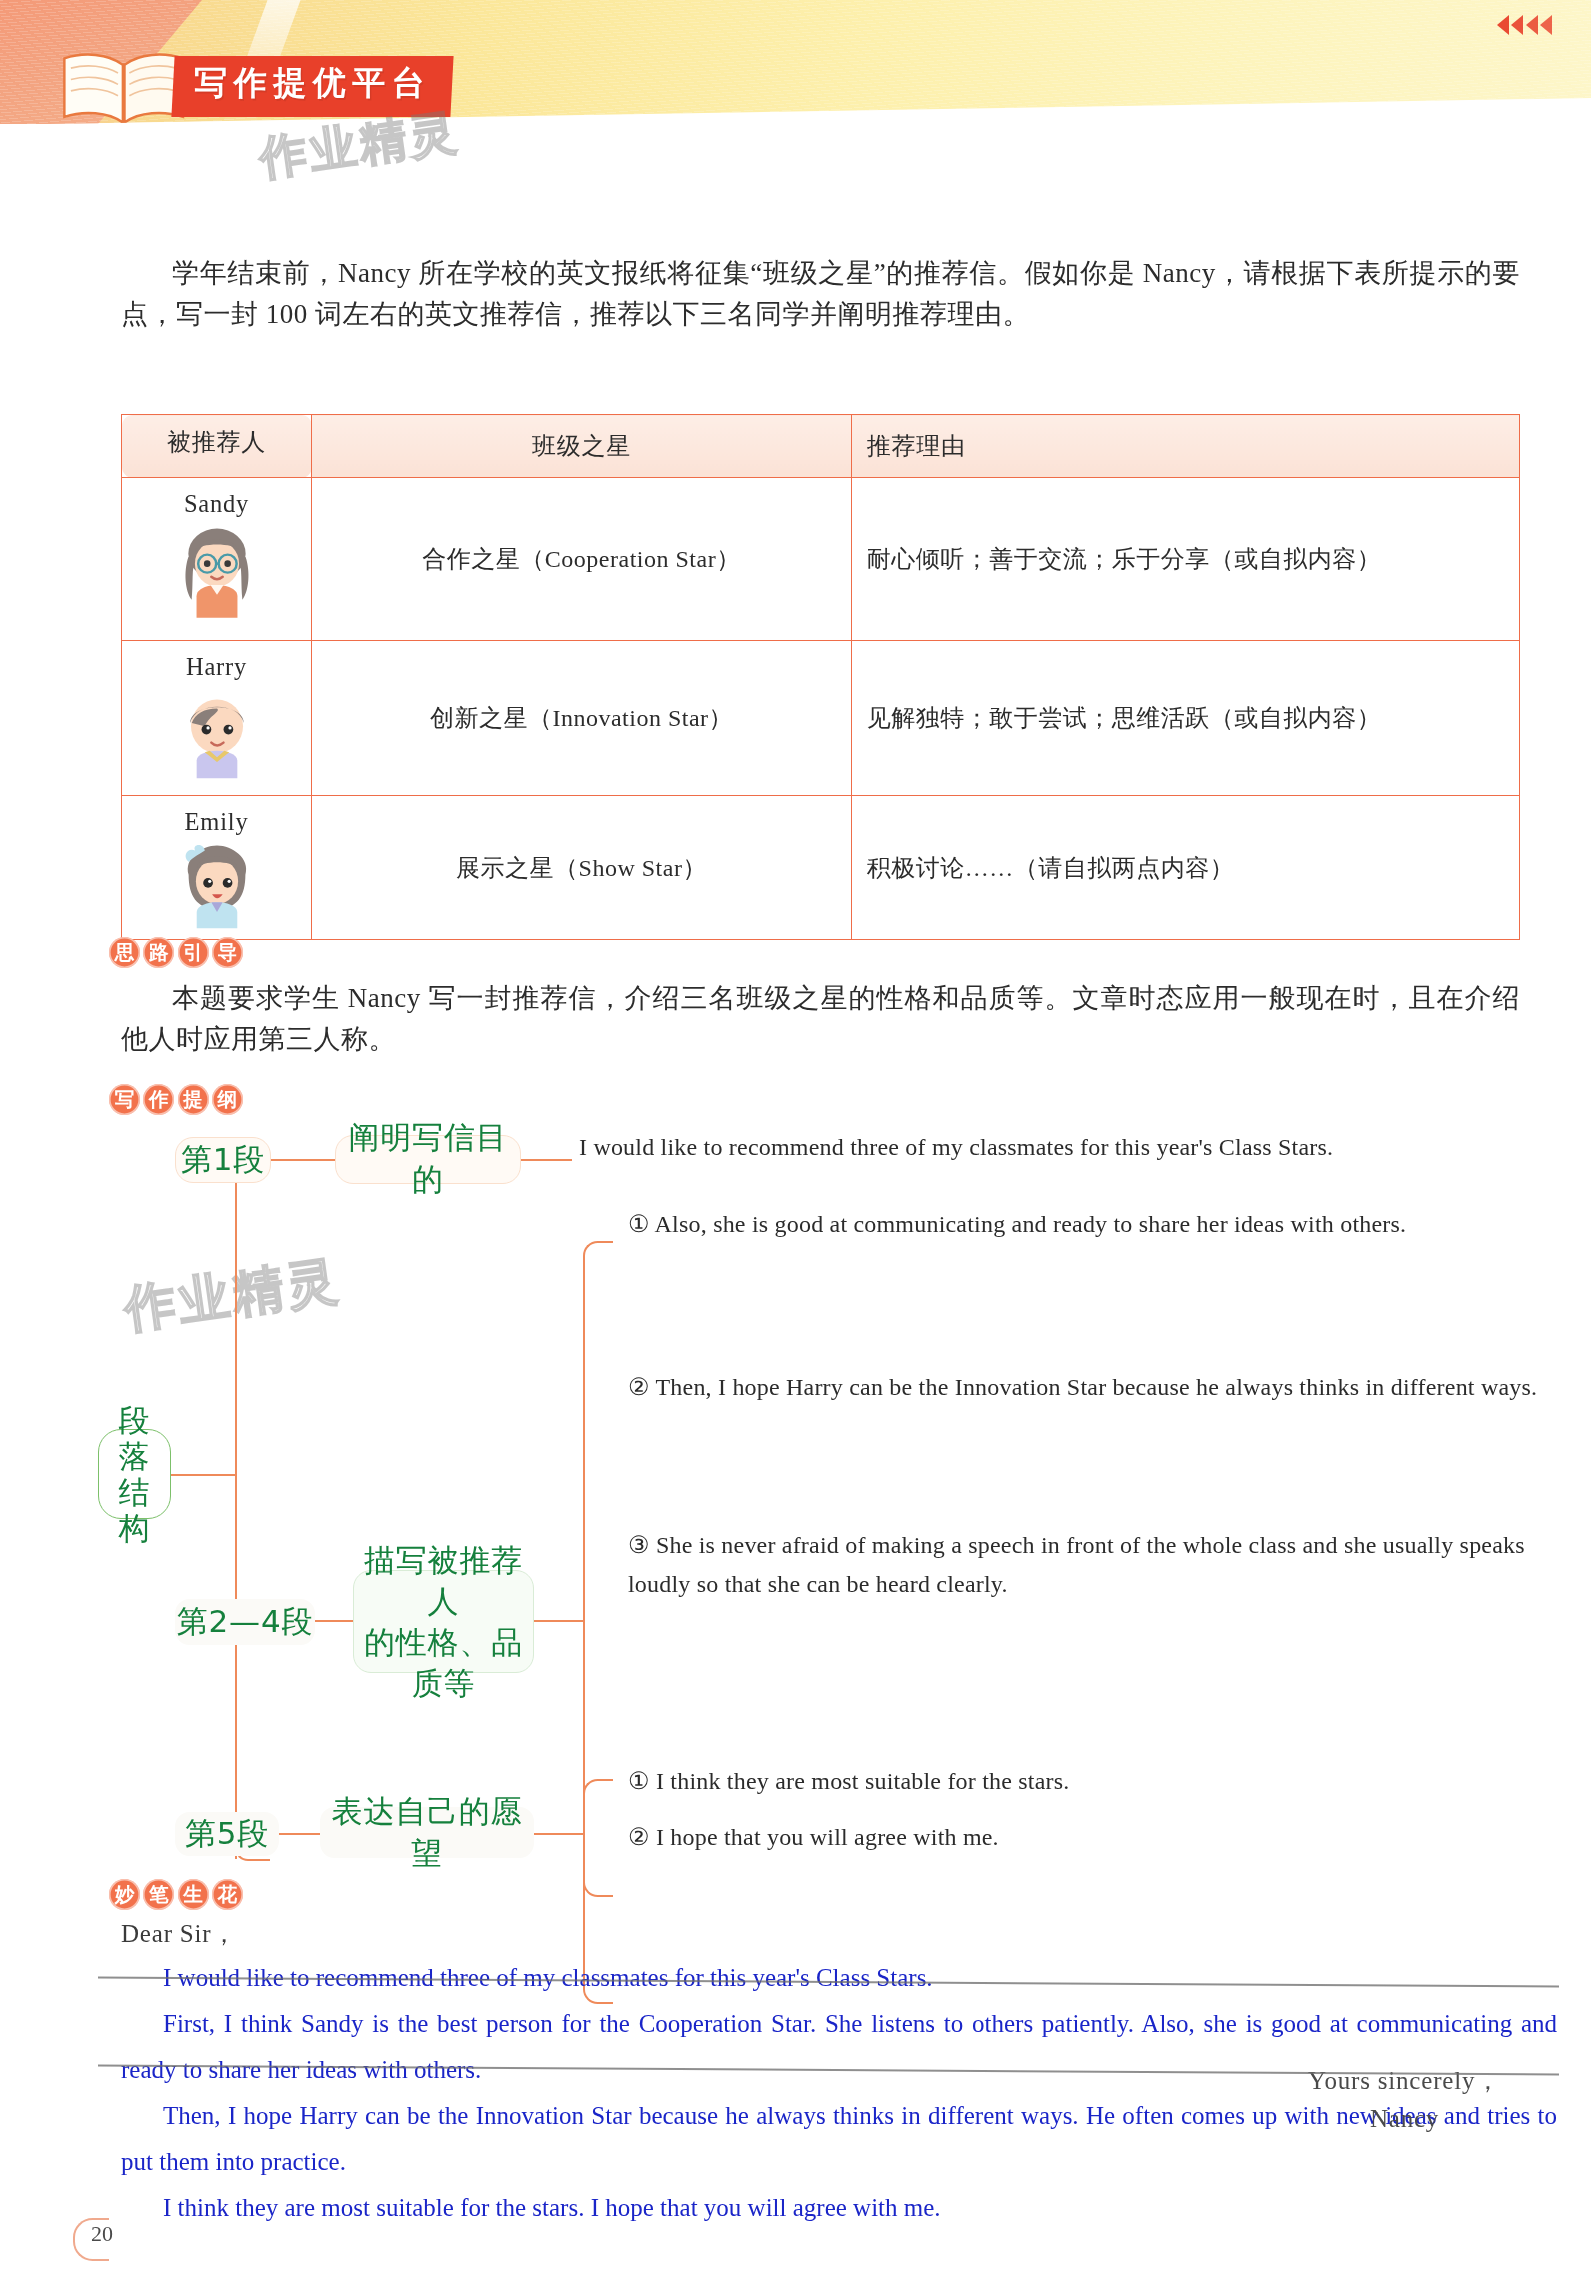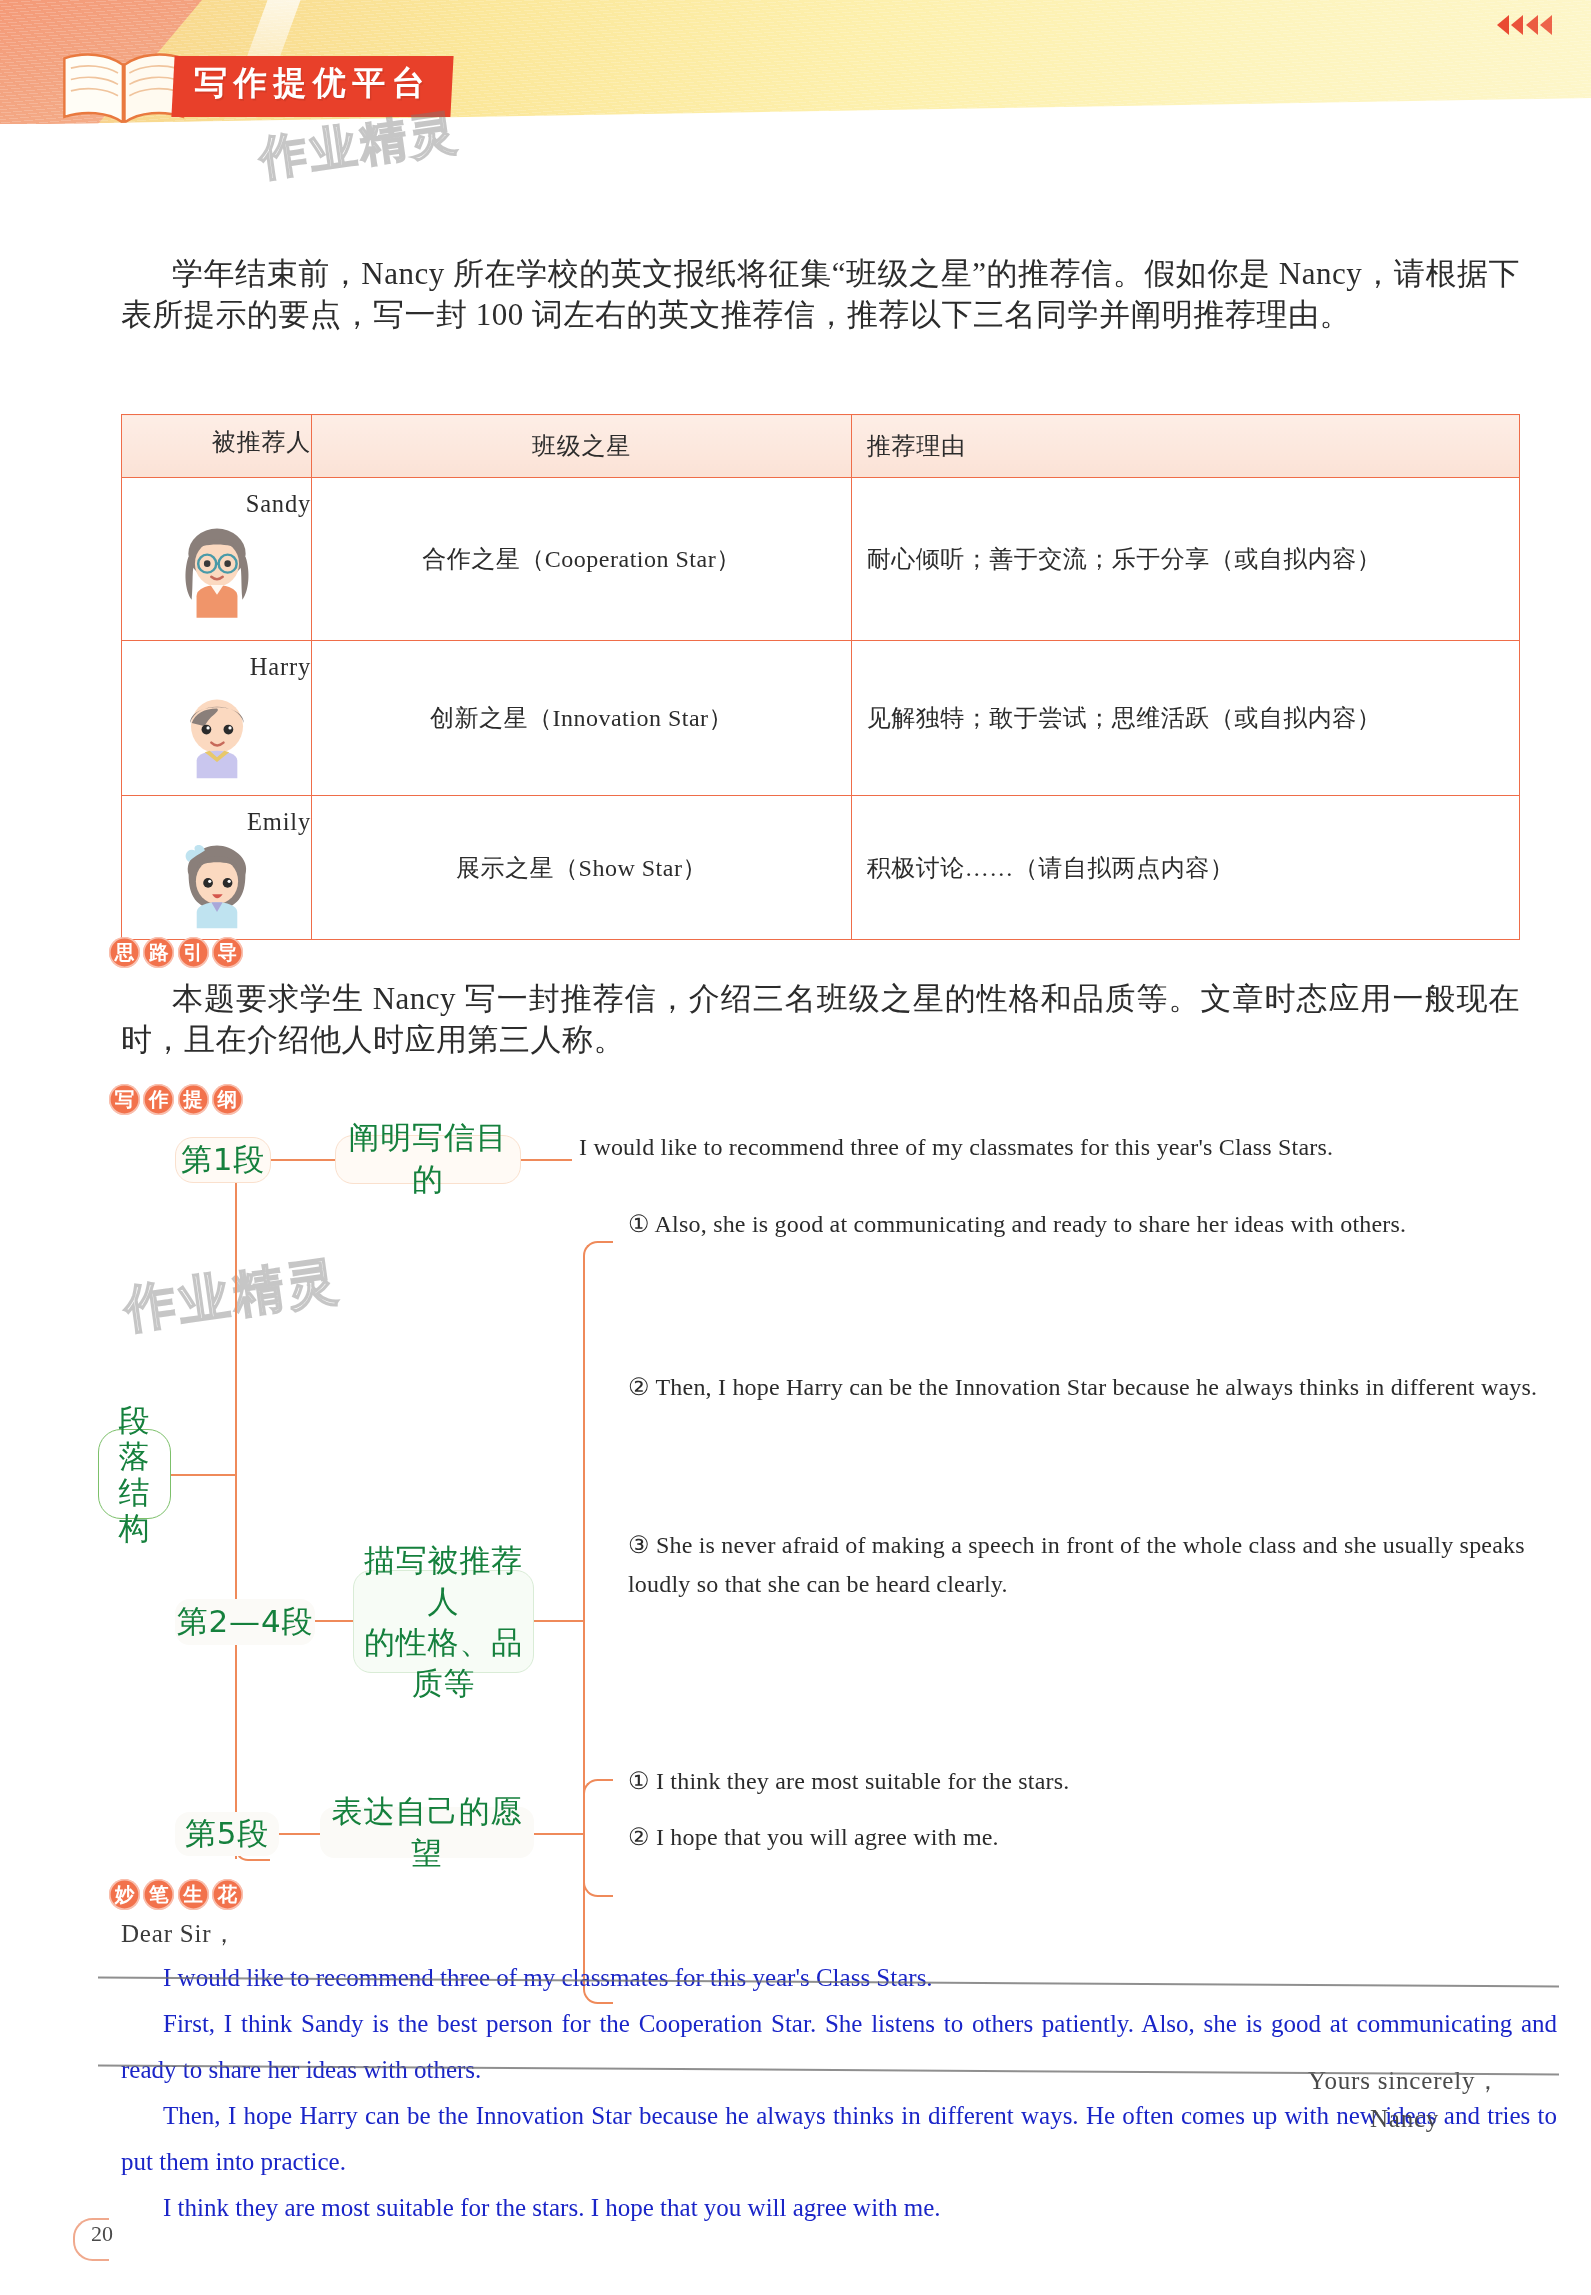--- a/index.html
+++ b/index.html
@@ -67,21 +67,21 @@
     -webkit-text-stroke:1.6px rgba(120,120,120,.42);
     font-family:"DejaVu Sans","Liberation Sans",sans-serif;
     font-weight:bold;white-space:nowrap;pointer-events:none;user-select:none;
   }
   #wm1{left:259px;top:114px;font-size:47px;letter-spacing:3.3px;transform:rotate(-8deg);}
   #wm2{left:124px;top:1261px;font-size:51px;letter-spacing:3.3px;transform:rotate(-8deg);}
 
   
   .para{
     position:absolute;
-    font-size:31px;line-height:41px;letter-spacing:0.5px;color:#2c2c2c;
+    font-size:27px;line-height:41px;letter-spacing:0.5px;color:#2c2c2c;
     text-align:justify;
   }
 
   
   .pill-label{position:absolute;display:flex;gap:3.3px;}
   .pill-label b{
     display:block;width:31px;height:31px;border-radius:50%;
     background:#f2724c;color:#fff;
     font-family:"DejaVu Sans","Liberation Sans",sans-serif;
     font-size:19.6px;font-weight:bold;line-height:31px;text-align:center;
@@ -90,21 +90,21 @@
 
   
   #tbl{position:absolute;left:121px;top:414px;width:1399px;border-collapse:collapse;}
   #tbl td,#tbl th{border:1.6px solid #ef6d49;padding:0;}
   #tbl thead th{
     background:linear-gradient(180deg,#fdeee6,#fbe2d6);
     height:51px;font-size:24px;font-weight:normal;color:#2c2c2c;
     letter-spacing:0.8px;
   }
   #tbl td{font-size:24px;color:#2c2c2c;letter-spacing:0.5px;}
-  .col-a{width:189px;text-align:right;vertical-align:top;padding-top:11.4px !important;}
+  .col-a{width:189px;text-align:center;vertical-align:top;padding-top:11.4px !important;border-radius:11px;}
   .col-b{width:539px;text-align:center;vertical-align:middle;}
   .col-c{width:auto;text-align:left;vertical-align:middle;padding:0 14.7px !important;line-height:46px;}
   .stu-name{font-size:24.5px;letter-spacing:0.8px;display:block;margin-bottom:3.3px;}
   .avatar{display:block;margin:0 auto;}
 
   
   #mindmap{position:absolute;left:98px;top:1130px;width:1493px;height:751px;}
   .node{
     position:absolute;box-sizing:border-box;
     display:flex;align-items:center;justify-content:center;text-align:center;

